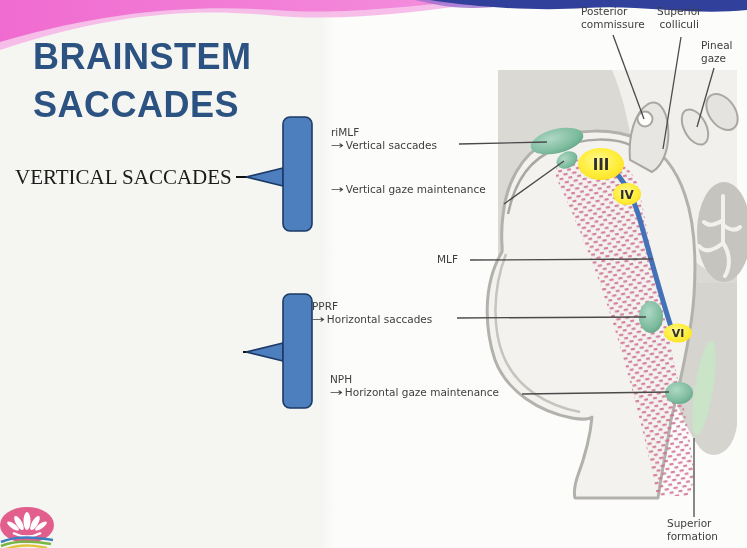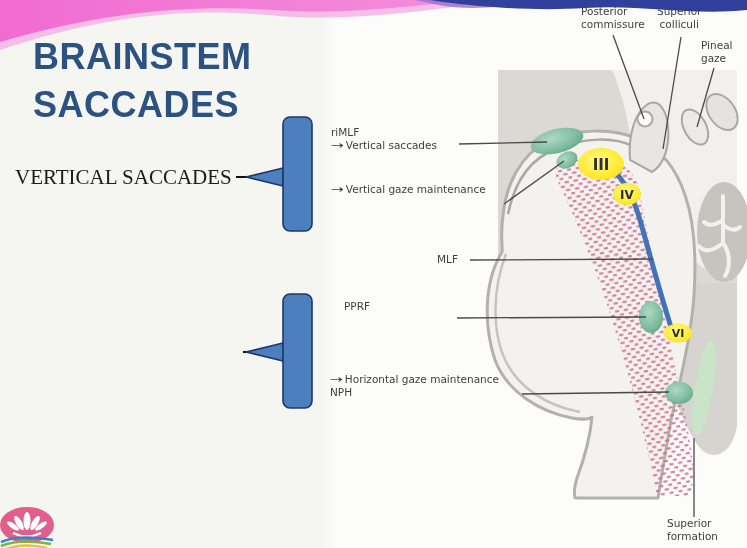--- a/index.html
+++ b/index.html
@@ -23,21 +23,21 @@
     position:absolute;z-index:2;font-family:"DejaVu Sans",sans-serif;
     font-weight:normal;font-size:10.5px;line-height:13px;color:#3e3e3e;white-space:nowrap;
   }
   .arr{display:inline-block;transform:scaleX(1.5);transform-origin:left;margin-right:6px;}
   #anno-post-comm{left:581px;top:5px;}
   #anno-sup-coll{left:657px;top:5px;text-align:center;}
   #anno-pineal{left:701px;top:39px;}
   #anno-rimlf{left:331px;top:126px;}
   #anno-cajal{left:331px;top:183px;}
   #anno-mlf{left:437px;top:253px;}
-  #anno-pprf{left:344px;top:300px;}
+  #anno-pprf{left:312px;top:300px;}
   #anno-nph{left:330px;top:373px;}
   #anno-reticular{left:667px;top:517px;}
 </style>
 </head>
 <body>
 
 <div class="slide">
 
   <svg class="art" width="747" height="548" viewBox="0 0 747 548">
     <defs>
@@ -174,25 +174,28 @@
   <div id="anno-cajal" class="anno">
     <div>
       <span class="arr">→</span><span>Vertical gaze maintenance</span>
     </div>
   </div>
   <div id="anno-mlf" class="anno">
     <div>MLF</div>
   </div>
   <div id="anno-pprf" class="anno">
     <div>PPRF</div>
+    <div>
+      <span class="arr">→</span><span>Horizontal saccades</span>
+    </div>
   </div>
   <div id="anno-nph" class="anno">
+    <div>NPH</div>
     <div>
       <span class="arr">→</span><span>Horizontal gaze maintenance</span>
     </div>
-    <div>NPH</div>
   </div>
   <div id="anno-reticular" class="anno">
     <div>Superior</div>
     <div>formation</div>
   </div>
 
 </div>
 
 </body></html>

